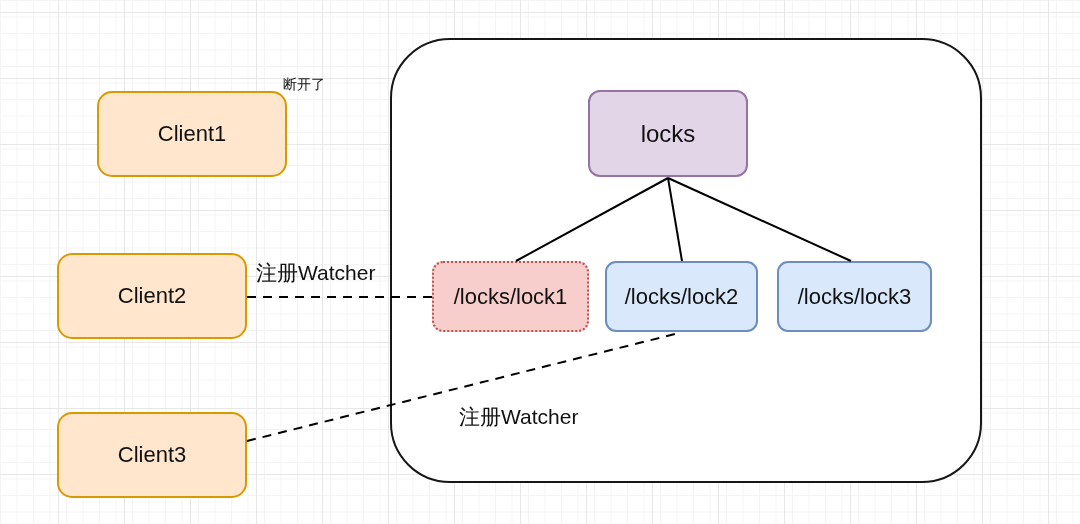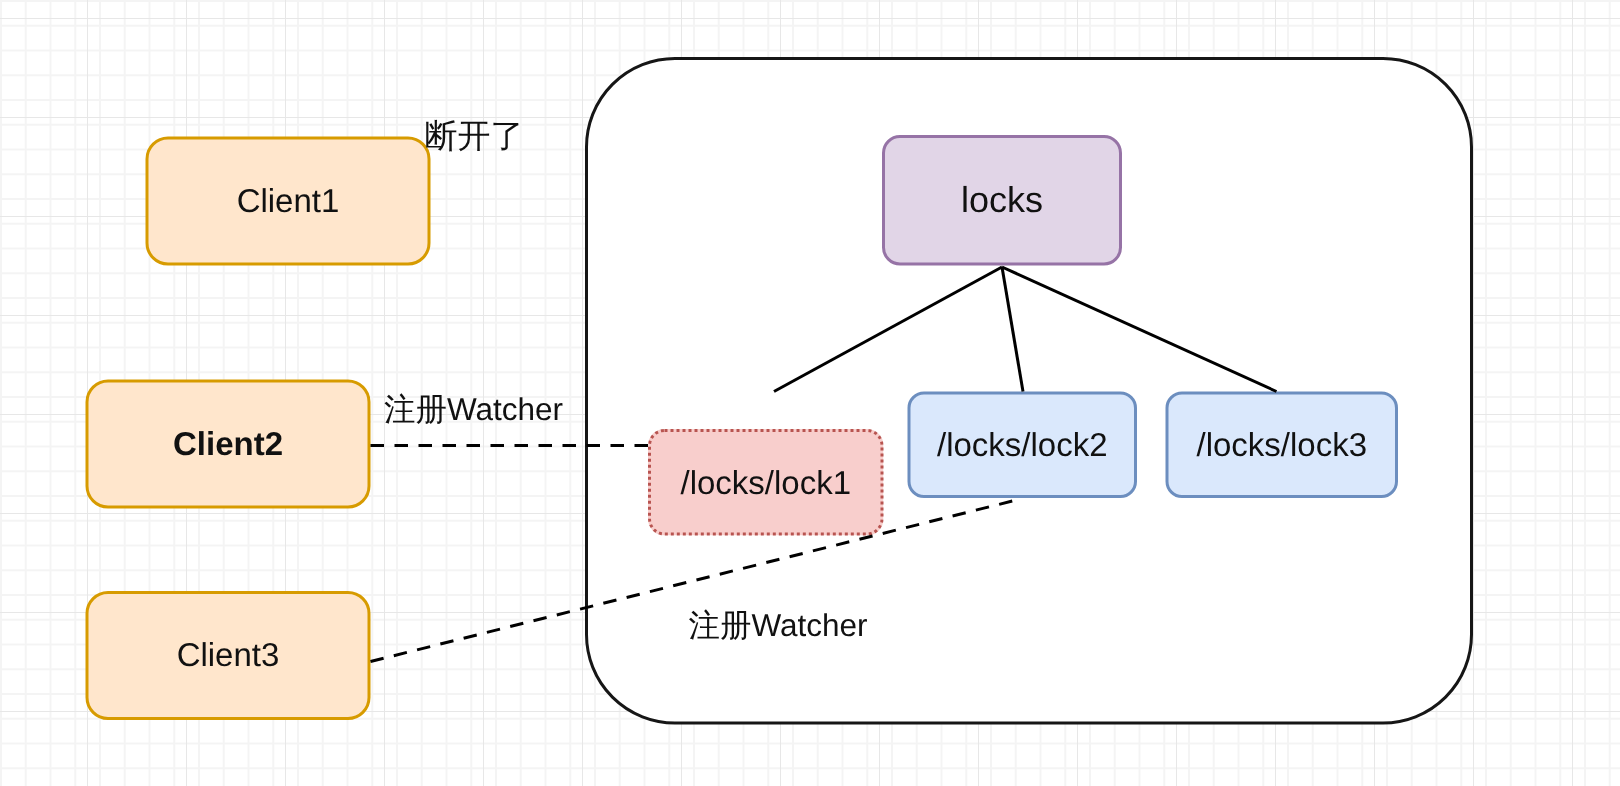--- a/index.html
+++ b/index.html
@@ -35,22 +35,22 @@
   }
   .client {
     left: 57px;
     width: 190px;
     height: 86px;
     background: #FFE6CC;
     border: 2px solid #D79B00;
     border-radius: 15px;
   }
   .client1 { top: 91px; margin-left: 40px; }
-  .client2 { top: 253px; font-weight: bold; }
-  .client3 { top: 394px; }
+  .client2 { top: 253px; }
+  .client3 { top: 412px; }
   .zk-container {
     position: absolute;
     left: 390px;
     top: 38px;
     width: 592px;
     height: 445px;
     box-sizing: border-box;
     background: #ffffff;
     border: 2px solid #161616;
     border-radius: 60px;
@@ -72,27 +72,26 @@
     height: 71px;
     background: #DAE8FC;
     border: 2px solid #6C8EBF;
     border-radius: 11px;
   }
   .lock1 {
     left: 432px;
     width: 157px;
     background: #F8CECC;
     border: 2px dotted #B85450;
-    margin-top: 25px;
   }
   .lock2 { left: 605px; width: 153px; }
   .lock3 { left: 777px; width: 155px; text-align: right; }
   .annotation {
     position: absolute;
-    font-size: 22px;
+    font-size: 14px;
     color: #111111;
     z-index: 4;
     white-space: nowrap;
   }
   .ann-disconnected { left: 283px; top: 76px; }
   .ann-watcher1 { left: 256px; top: 259px; font-size: 21px; }
   .ann-watcher2 { left: 459px; top: 403px; font-size: 21px; }
   .overlay {
     position: absolute;
     left: 0;

